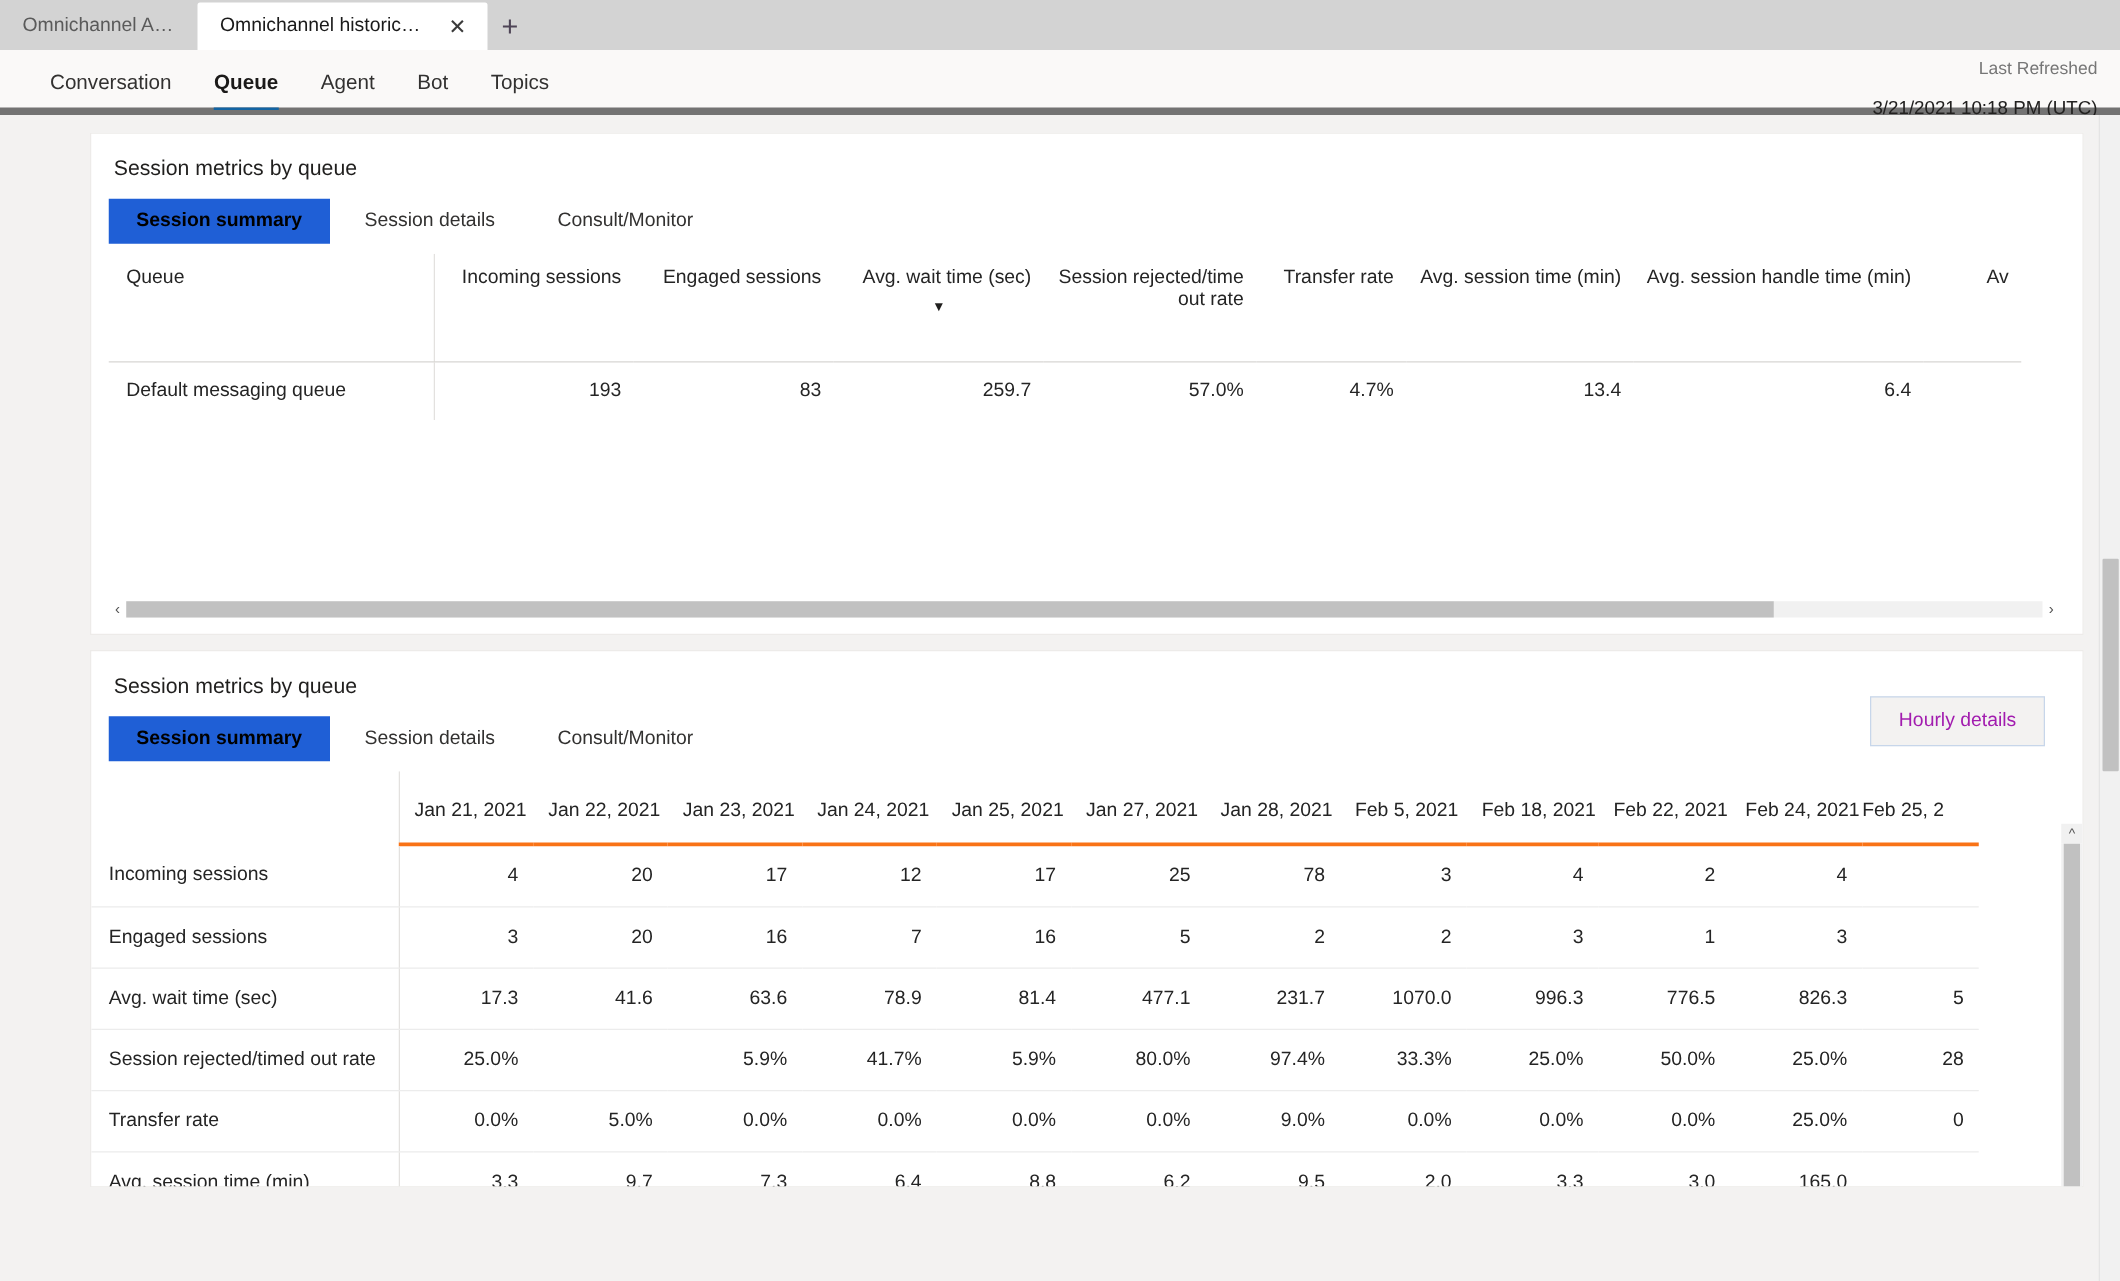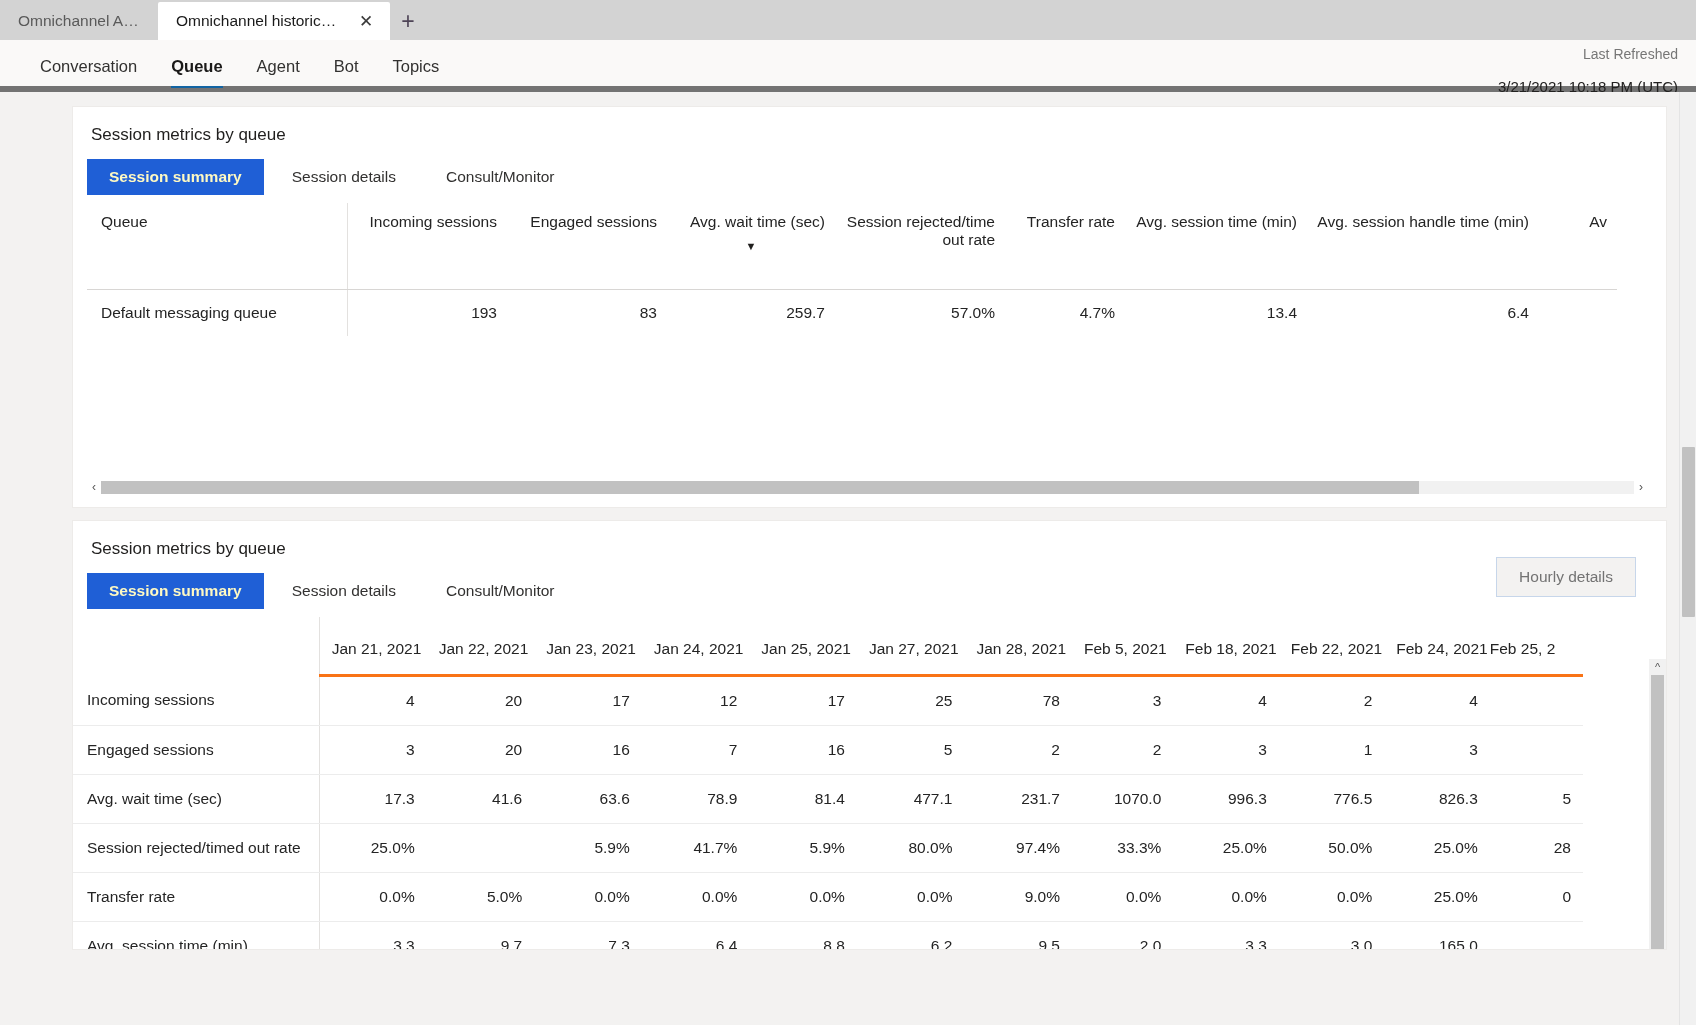--- a/index.html
+++ b/index.html
@@ -160,30 +160,30 @@
   }
   .pivot {
     font-size: 15.5px;
     color: #323130;
     padding: 9px 22px;
     margin-right: 6px;
     white-space: nowrap;
   }
   .pivot.active {
     background: #1f5fd6;
-    color: #fef9c3;
+    color: #000000;
     font-weight: bold;
   }
   .hourly-btn {
     position: absolute;
     right: 30px;
     top: 36px;
     background: #f3f2f1;
     border: 1px solid #c7d6ea;
-    color: #737373;
+    color: #a21caf;
     font-size: 15.5px;
     padding: 10px 22px;
     font-family: "Liberation Sans", sans-serif;
   }
 
   
   .grid-wrap {
     position: relative;
     overflow: hidden;
     padding: 0 0 0 0;

